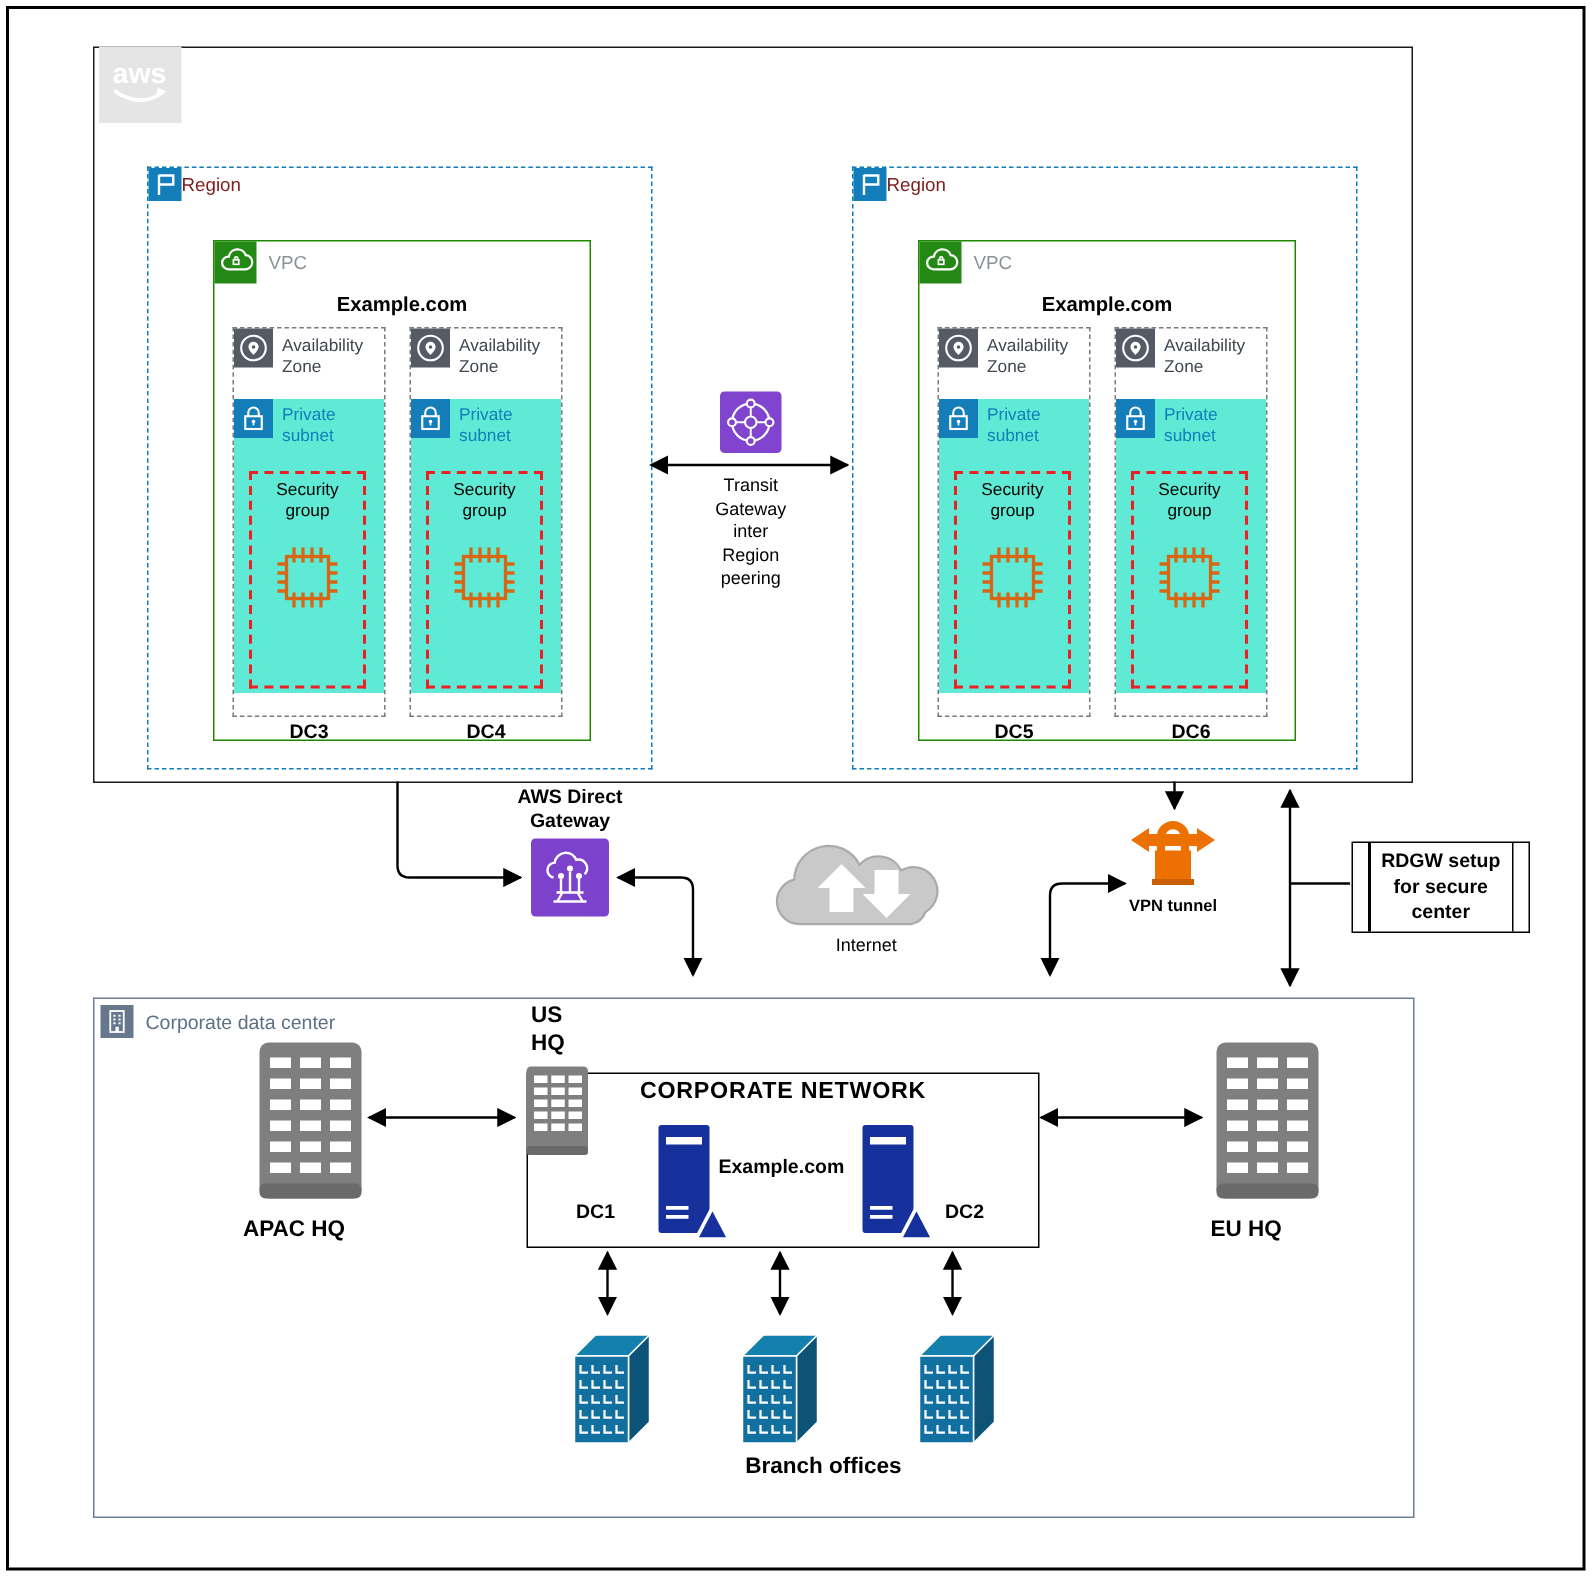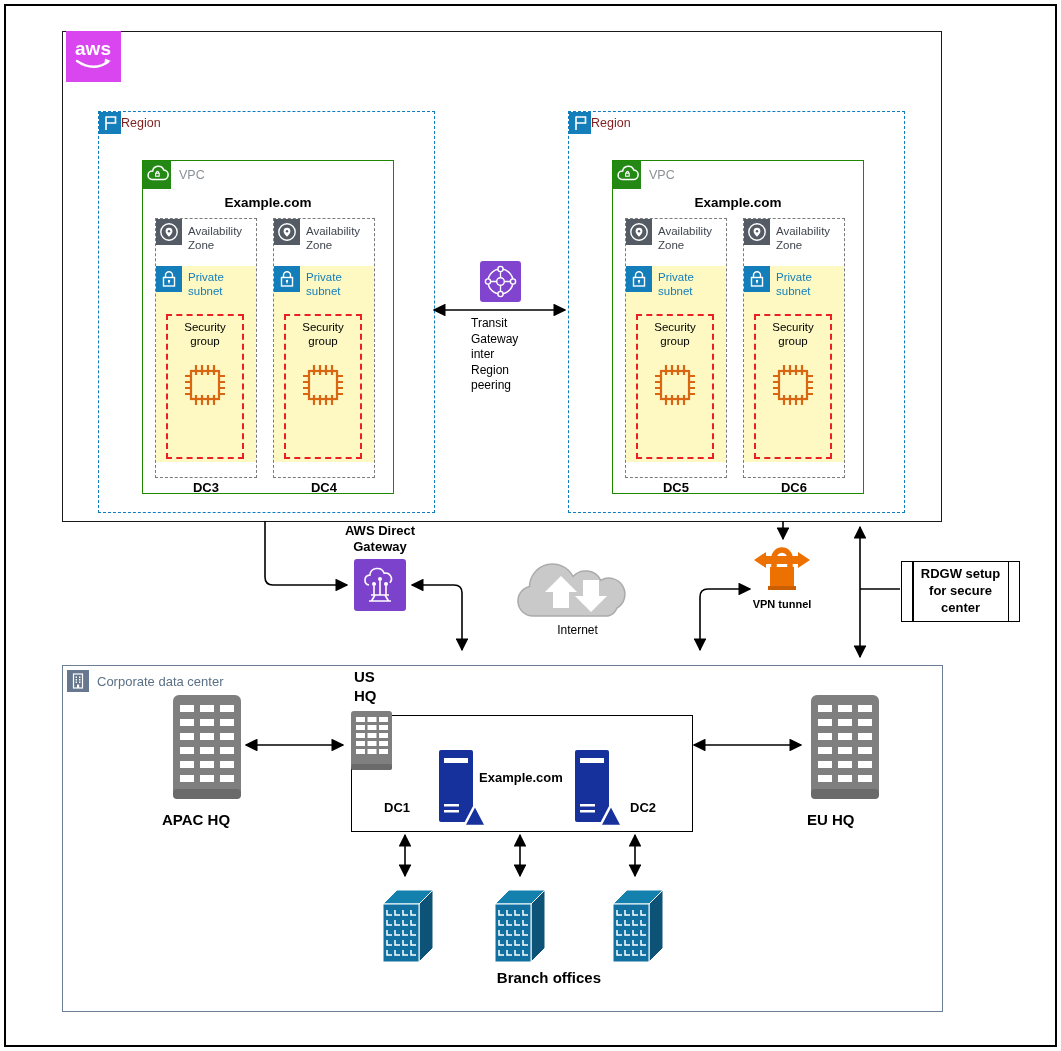--- a/index.html
+++ b/index.html
@@ -1,40 +1,40 @@
 <!DOCTYPE html>
 <html><head>
 <meta charset="utf-8">
 <style>
   html,body{margin:0;padding:0;background:#fff}
   .canvas{position:relative;width:1061px;height:1051px;background:#fff;
           font-family:"Liberation Sans",sans-serif;color:#000;overflow:hidden}
   .abs{position:absolute}
   .frame{left:4px;top:4px;width:1049px;height:1039px;border:2px solid #000}
   .box-aws{left:62px;top:31px;width:878px;height:489px;border:1px solid #1a1a1a}
-  .logo{left:3px;top:-1px;width:55px;height:51px;background:#d946ef}
+  .logo{left:3px;top:-1px;width:55px;height:51px;background:#e5e5e5}
   .region{width:335px;height:400px;border:1px dashed #0E7DC0}
   .region-ic{left:0;top:0;width:22px;height:22px;background:#147EBA}
   .region-lbl{left:22px;top:4px;font-size:12.5px;color:#7f1d1d}
   .vpc{left:43px;top:48px;width:250px;height:332px;border:1px solid #1E8900}
   .vpc-ic{left:0;top:0;width:28px;height:28px;background:#248814}
   .vpc-lbl{left:36px;top:7px;font-size:12.5px;color:#8A9299}
   .vpc-title{left:0;top:34px;width:100%;text-align:center;font-weight:bold;font-size:13.5px}
   .az{width:100px;height:258px;border:1px dashed #7A7A7A}
   .az-ic{left:0;top:0;width:26px;height:26px;background:#545B64}
   .az-lbl{left:32px;top:5px;width:66px;font-size:11.5px;color:#40464F;line-height:1.25}
-  .subnet{left:0;top:47px;width:100px;height:196px;background:#fef9c3}
+  .subnet{left:0;top:47px;width:100px;height:196px;background:#5eead4}
   .sub-ic{left:0;top:0;width:26px;height:26px;background:#147EBA}
   .sub-lbl{left:32px;top:4px;width:64px;font-size:11.5px;color:#127EBA;line-height:1.25}
   .sg{left:10px;top:48px;width:74px;height:141px;border:2px dashed #EC2024}
   .sg-lbl{left:0;top:4px;width:100%;text-align:center;font-size:11.5px;line-height:1.25}
   .chip{left:12px;top:44px;width:50px;height:50px}
   .dc-lbl{left:0;top:261px;width:100%;text-align:center;font-weight:bold;font-size:13px}
   .mid-lbl{text-align:center;font-weight:bold;font-size:13px;line-height:1.25}
-  .tgw-txt{left:471px;top:316px;width:59px;text-align:left;font-size:12px;line-height:1.3}
+  .tgw-txt{left:471px;top:316px;width:59px;text-align:center;font-size:12px;line-height:1.3}
   .rdgw{left:901px;top:561px;width:117px;height:59px;border:1.5px solid #000;
         display:flex;align-items:center;justify-content:center;text-align:center;
         font-weight:bold;font-size:13px;line-height:1.3}
   .rdgw-line{top:0;width:1.5px;height:100%;background:#000}
   .corp{left:62px;top:665px;width:879px;height:345px;border:1px solid #6C7E95}
   .corp-ic{left:4px;top:4px;width:22px;height:22px;background:#67788E}
   .corp-lbl{left:34px;top:8px;font-size:13px;color:#5A7086}
   .hq-lbl{text-align:left;font-weight:bold;font-size:15px;line-height:1.25}
   .corpnet{left:288px;top:49px;width:340px;height:115px;border:1px solid #000;background:#fff}
   .cn-title{left:0;top:3px;width:100%;text-align:center;font-weight:bold;font-size:15.5px;letter-spacing:.5px}
@@ -302,20 +302,21 @@
     <div class="abs hq-lbl" style="left:291px;top:2px;width:42px">US HQ</div>
     <div class="abs" style="left:287px;top:44px;width:43px;height:62px;z-index:2">
       <svg class="ic" width="43" height="62" viewBox="0 0 43 62">
         <rect x="1" y="1" width="41" height="59" rx="3" fill="#7F7F7F"></rect>
         <rect x="1" y="54" width="41" height="6" rx="2" fill="#6A6A6A"></rect>
         <path d="M6 7h9v5H6z M17.5 7h9v5h-9z M29 7h9v5h-9z M6 15h9v5H6z M17.5 15h9v5h-9z M29 15h9v5h-9z M6 23h9v5H6z M17.5 23h9v5h-9z M29 23h9v5h-9z M6 31h9v5H6z M17.5 31h9v5h-9z M29 31h9v5h-9z M6 39h9v5H6z M17.5 39h9v5h-9z M29 39h9v5h-9z" fill="#fff"></path>
       </svg>
     </div>
 
     <div class="abs corpnet">
+      <div class="abs cn-title">CORPORATE NETWORK</div>
       <div class="abs" style="left:85px;top:32px;width:50px;height:80px">
         <svg class="ic" width="50" height="80" viewBox="0 0 50 80">
           <rect x="2" y="2" width="34" height="72" rx="2" fill="#16309C"></rect>
           <rect x="7" y="10" width="24" height="5" fill="#fff"></rect>
           <rect x="7" y="56" width="15" height="2.5" fill="#fff"></rect>
           <rect x="7" y="62" width="15" height="2.5" fill="#fff"></rect>
           <polygon points="27,78 49,78 38,57" fill="#16309C" stroke="#fff" stroke-width="2.5"></polygon>
         </svg>
       </div>
       <div class="abs ex-lbl" style="left:127px;top:54px">Example.com</div>

